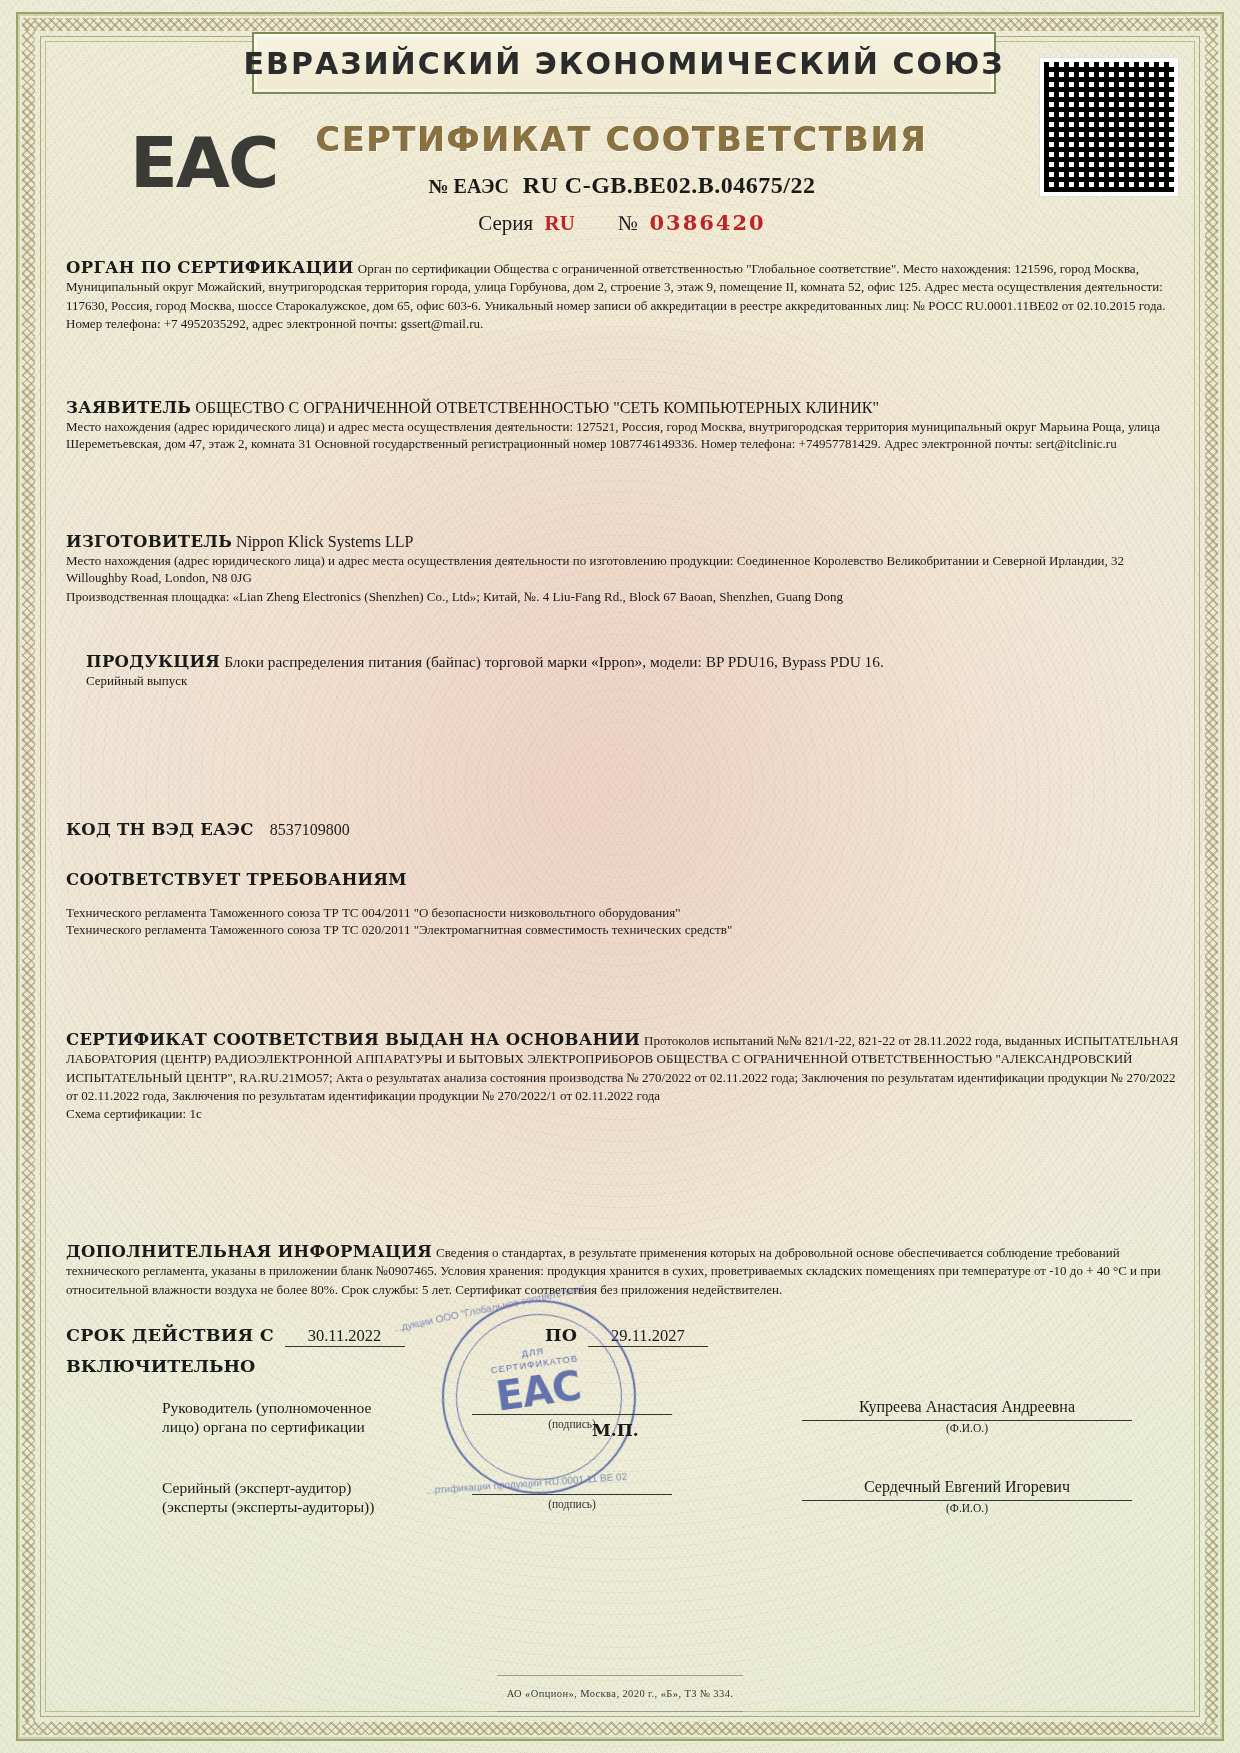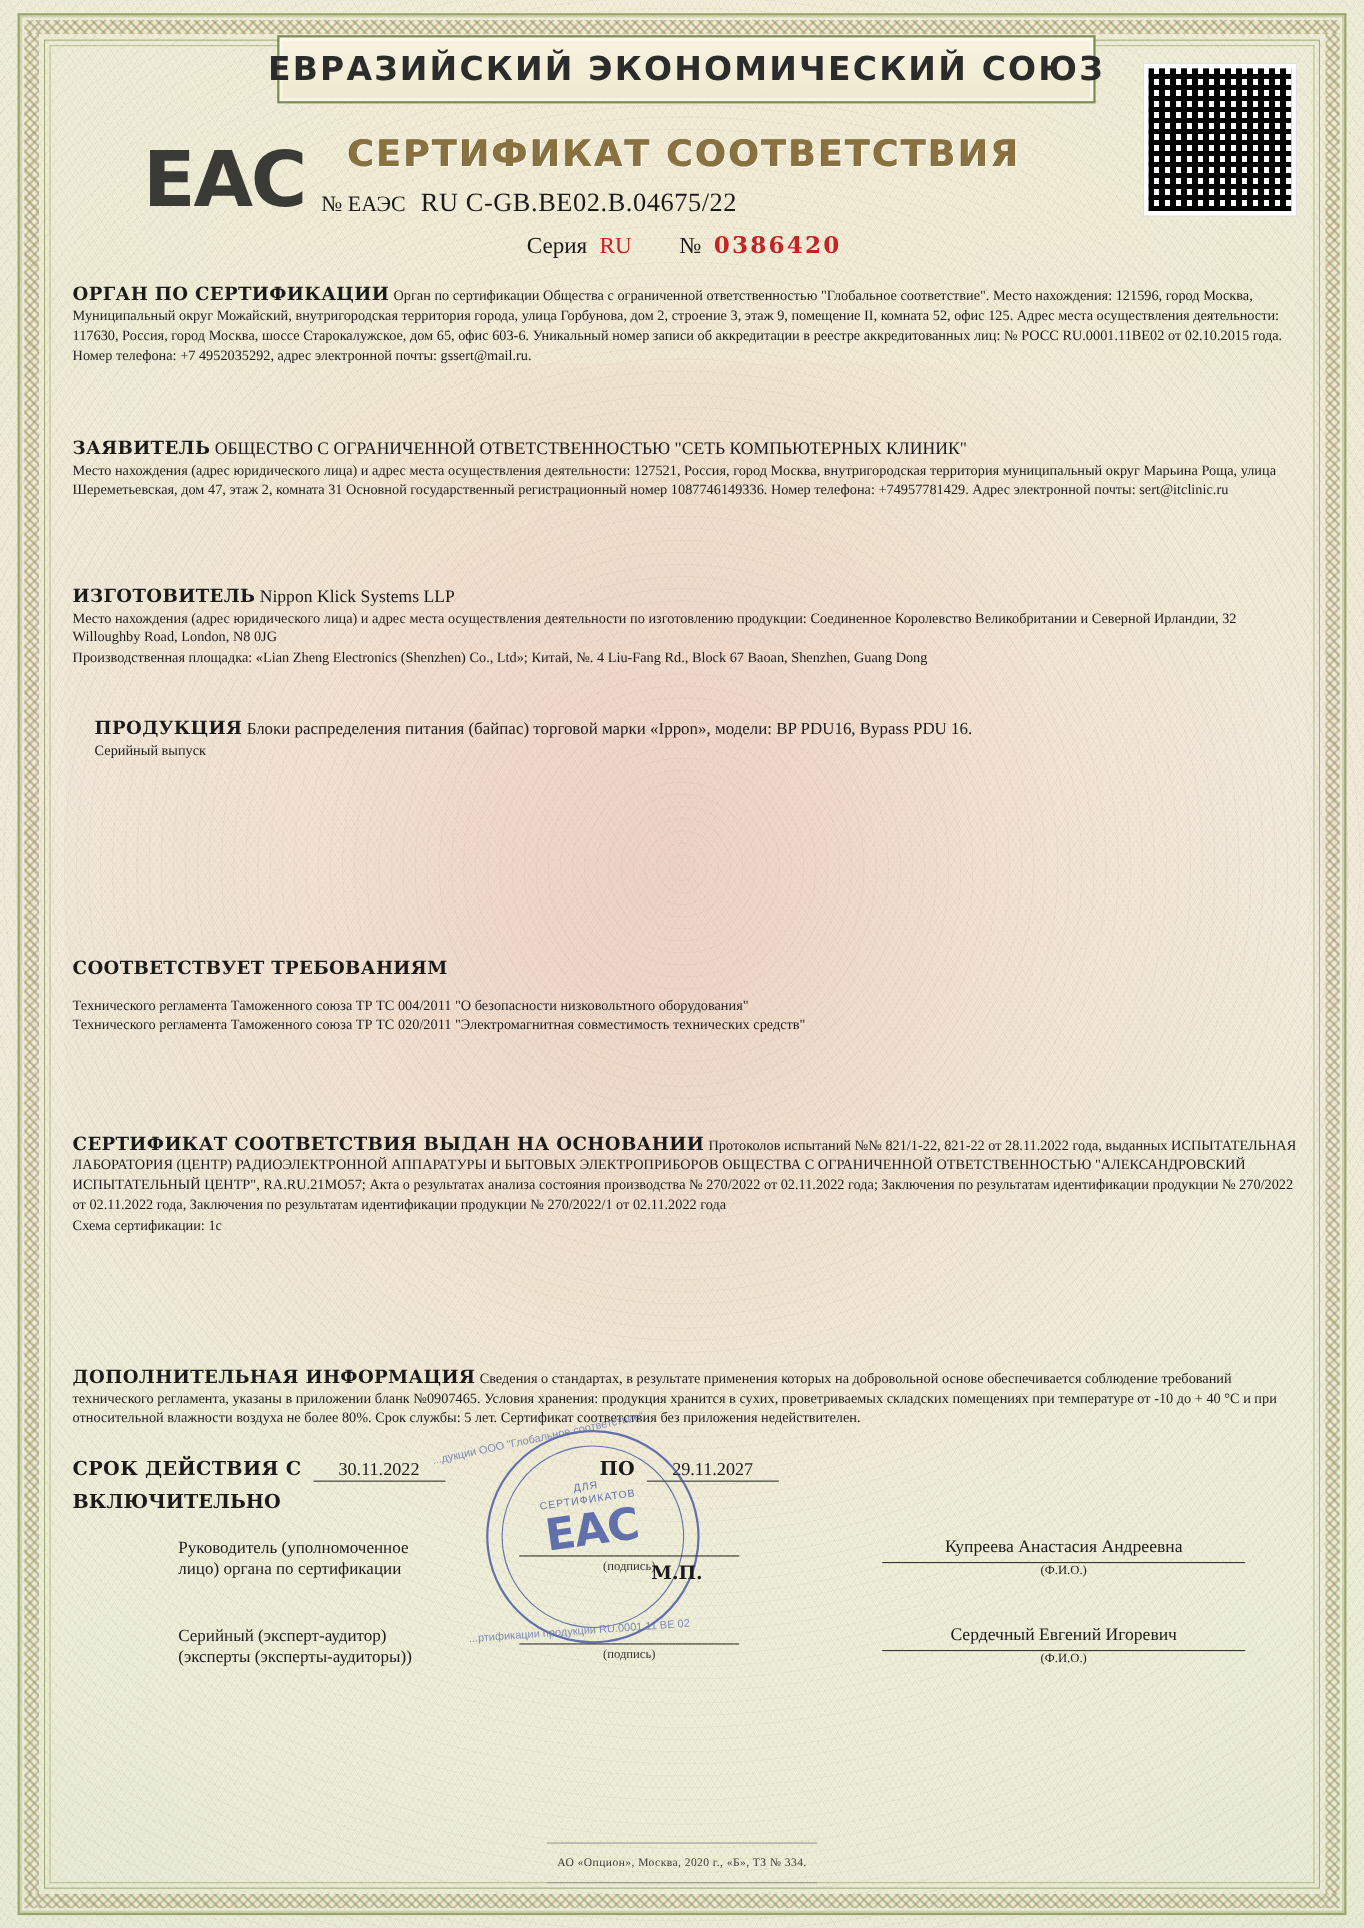--- a/index.html
+++ b/index.html
@@ -123,33 +123,34 @@
     font-family: "DejaVu Sans", sans-serif;
     font-size: 33px;
     font-weight: bold;
     letter-spacing: 2px;
     color: #8a7240;
     text-shadow: 1px 1px 0 rgba(255,255,255,0.8), -0.5px -0.5px 0 #6d5a32;
   }
   .doc-number {
     position: absolute;
     left: 240px; top: 152px; width: 660px;
-    text-align: left;
+    text-align: center;
     font-size: 23px;
+    font-weight: bold;
   }
   .doc-number .label { font-size: 20px; }
   .doc-number .value { font-size: 24px; margin-left: 8px; letter-spacing: 0.5px; }
   .doc-series {
     position: absolute;
     left: 240px; top: 190px; width: 660px;
     text-align: center;
     font-size: 21px;
   }
   .doc-series .ser-label { }
-  .doc-series .ser-val { color: #c02424; font-weight: normal; margin-left: 6px; }
+  .doc-series .ser-val { color: #c02424; font-weight: bold; margin-left: 6px; }
   .doc-series .num-sign { margin-left: 38px; }
   .doc-series .num-val {
     color: #c02424;
     font-weight: bold;
     letter-spacing: 2px;
     margin-left: 6px;
     font-family: "DejaVu Serif", serif;
   }
 
   
@@ -352,20 +353,24 @@
       <p class="block">Место нахождения (адрес юридического лица) и адрес места осуществления деятельности по изготовлению продукции: Соединенное Королевство Великобритании и Северной Ирландии, 32 Willoughby Road, London, N8 0JG</p>
       <p class="block">Производственная площадка: «Lian Zheng Electronics (Shenzhen) Co., Ltd»; Китай, №. 4 Liu-Fang Rd., Block 67 Baoan, Shenzhen, Guang Dong</p>
     </div>
 
     <div class="sec" style="top: 632px; margin-left: 20px;">
       <h2>ПРОДУКЦИЯ</h2>
       <span style="font-size:15.4px;">Блоки распределения питания (байпас) торговой марки «Ippon», модели: BP PDU16, Bypass PDU 16.</span>
       <p class="block">Серийный выпуск</p>
     </div>
 
+    <div class="sec" style="top: 800px;">
+      <h2>КОД ТН ВЭД ЕАЭС</h2>
+      <span style="font-size:16px; margin-left:12px;">8537109800</span>
+    </div>
 
     <div class="sec" style="top: 850px;">
       <h2>СООТВЕТСТВУЕТ ТРЕБОВАНИЯМ</h2>
       <p class="block" style="margin-top:15px;">Технического регламента Таможенного союза ТР ТС 004/2011 "О безопасности низковольтного оборудования"</p>
       <p>Технического регламента Таможенного союза ТР ТС 020/2011 "Электромагнитная совместимость технических средств"</p>
     </div>
 
     <div class="sec" style="top: 1010px;">
       <h2>СЕРТИФИКАТ СООТВЕТСТВИЯ  ВЫДАН НА ОСНОВАНИИ</h2>
       <p class="first">Протоколов испытаний №№ 821/1-22, 821-22 от 28.11.2022 года, выданных ИСПЫТАТЕЛЬНАЯ ЛАБОРАТОРИЯ (ЦЕНТР) РАДИОЭЛЕКТРОННОЙ АППАРАТУРЫ И БЫТОВЫХ ЭЛЕКТРОПРИБОРОВ ОБЩЕСТВА С ОГРАНИЧЕННОЙ ОТВЕТСТВЕННОСТЬЮ "АЛЕКСАНДРОВСКИЙ ИСПЫТАТЕЛЬНЫЙ ЦЕНТР", RA.RU.21MO57; Акта о результатах анализа состояния производства № 270/2022 от 02.11.2022 года; Заключения по результатам идентификации продукции № 270/2022 от 02.11.2022 года, Заключения по результатам идентификации продукции № 270/2022/1 от 02.11.2022 года</p>

